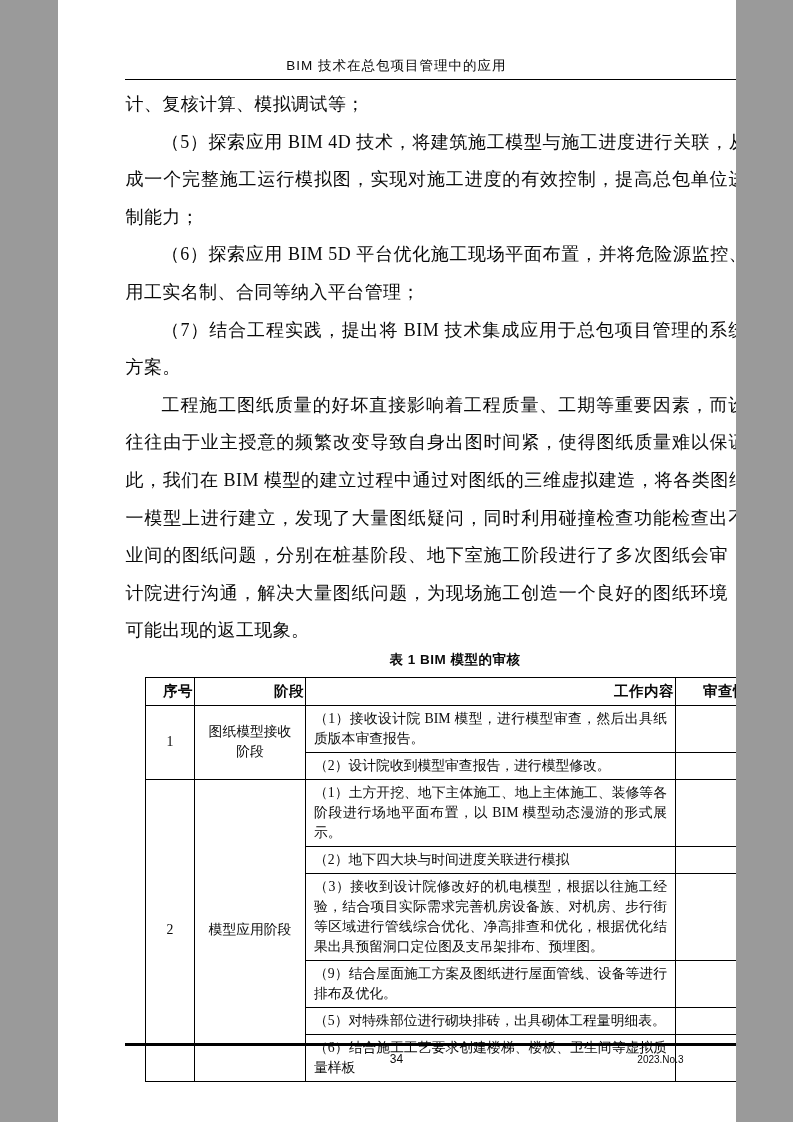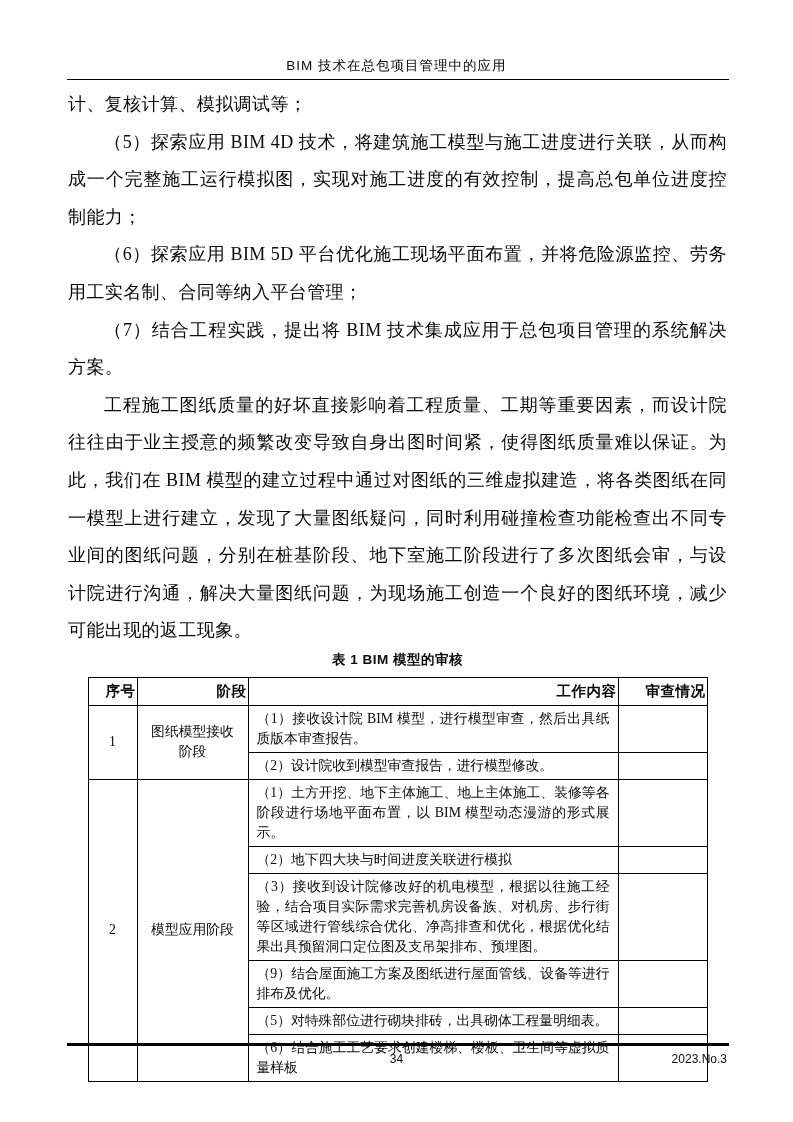--- a/index.html
+++ b/index.html
@@ -2,21 +2,21 @@
 <html lang="zh"><head>
 <meta charset="utf-8">
 <style>
   html, body {
     margin: 0;
     padding: 0;
     background: #9a9a9a;
   }
   .page {
     position: relative;
-    width: 793px;
+    width: 678px;
     height: 1122px;
     margin: 0 auto;
     background: #ffffff;
     color: #0a0a0a;
     font-family: "Liberation Serif", "DejaVu Serif", serif;
     overflow: hidden;
   }
   
   .running-title {
     position: absolute;
@@ -124,23 +124,23 @@
     left: 0;
     width: 100%;
     text-align: center;
     font-family: "Liberation Sans", "DejaVu Sans", sans-serif;
     font-size: 12px;
     line-height: 15px;
   }
   .issue {
     position: absolute;
     top: 1052px;
-    right: 66px;
-    font-family: "Liberation Sans", "DejaVu Sans", sans-serif;
-    font-size: 12px;
+    right: 52px;
+    font-family: "Liberation Sans", "DejaVu Sans", sans-serif;
+    font-size: 10px;
     line-height: 15px;
     text-align: center;
   }
 </style>
 </head>
 <body>
 
 <div class="page">
 
   <div class="running-title">BIM 技术在总包项目管理中的应用</div>

